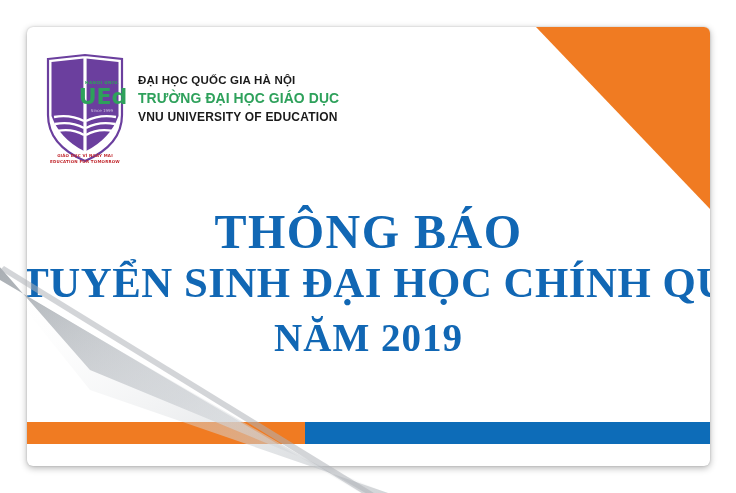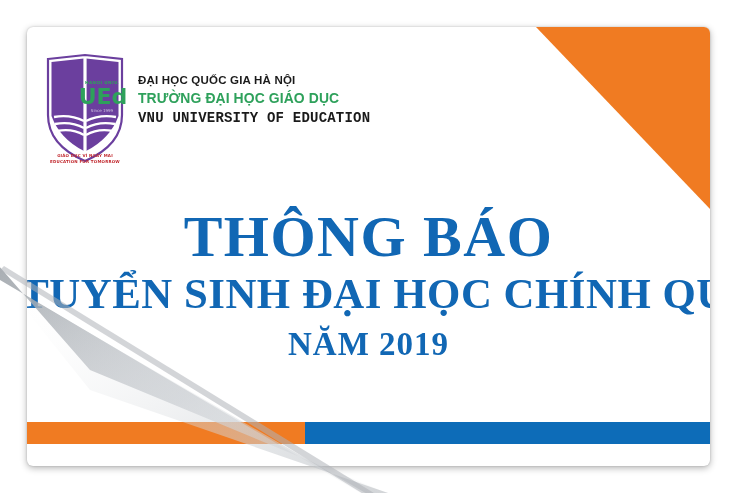--- a/index.html
+++ b/index.html
@@ -100,60 +100,60 @@
     font-size: 14.5px;
     font-weight: bold;
     color: #2ea15b;
     letter-spacing: 0.1px;
     white-space: nowrap;
     line-height: 1.35;
     transform: scaleX(0.96);
     transform-origin: left center;
   }
   .logo-line3 {
-    font-family: Liberation Mono, monospace;
-    font-size: 14px;
+    font-family: Liberation Sans, sans-serif;
+    font-size: 12px;
     font-weight: bold;
     color: #1a1a1a;
     letter-spacing: 0.2px;
     white-space: nowrap;
     line-height: 1.5;
   }
 
   
   .headline {
     position: absolute;
     left: 0;
     top: 178px;
     width: 100%;
     text-align: center;
   }
   .title-main {
     font-family: "Liberation Serif", serif;
     font-weight: bold;
-    font-size: 58px;
+    font-size: 48px;
     color: #1167b4;
     letter-spacing: 1.5px;
     line-height: 1.12;
     white-space: nowrap;
   }
   .title-sub {
     font-family: "Liberation Serif", serif;
     font-weight: bold;
     font-size: 42px;
     color: #1167b4;
     letter-spacing: 0.5px;
     line-height: 1.15;
     white-space: nowrap;
     transform: scaleX(1.02);
   }
   .title-year {
     font-family: "Liberation Serif", serif;
     font-weight: bold;
-    font-size: 33px;
+    font-size: 39px;
     color: #1167b4;
     letter-spacing: 1px;
     line-height: 1.6;
     white-space: nowrap;
   }
 </style>
 </head>
 <body>
 
 <div id="stage">

